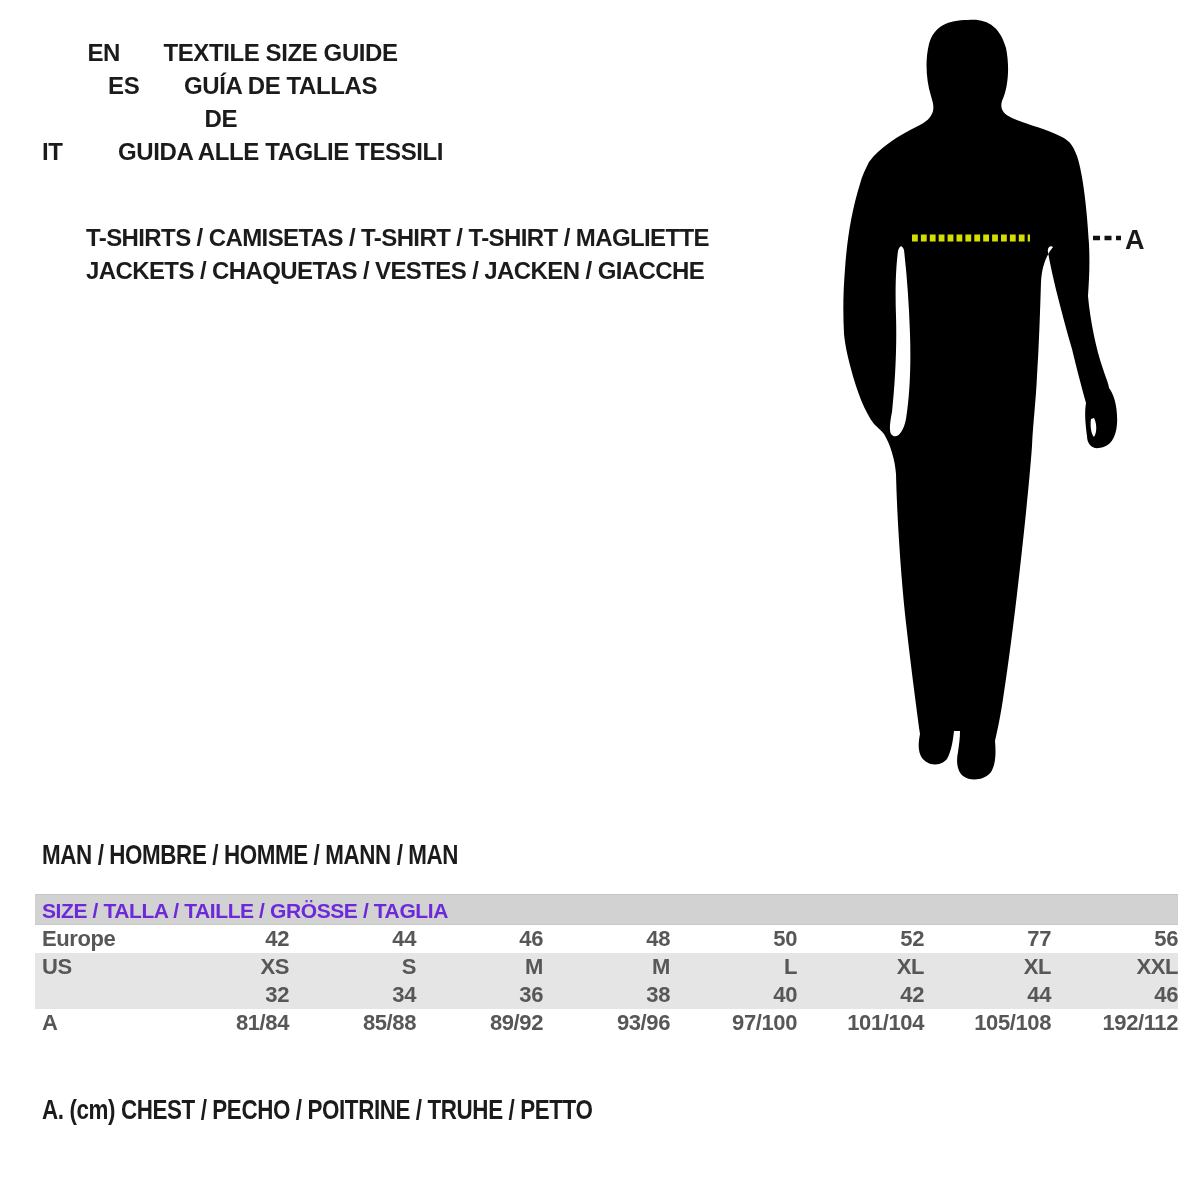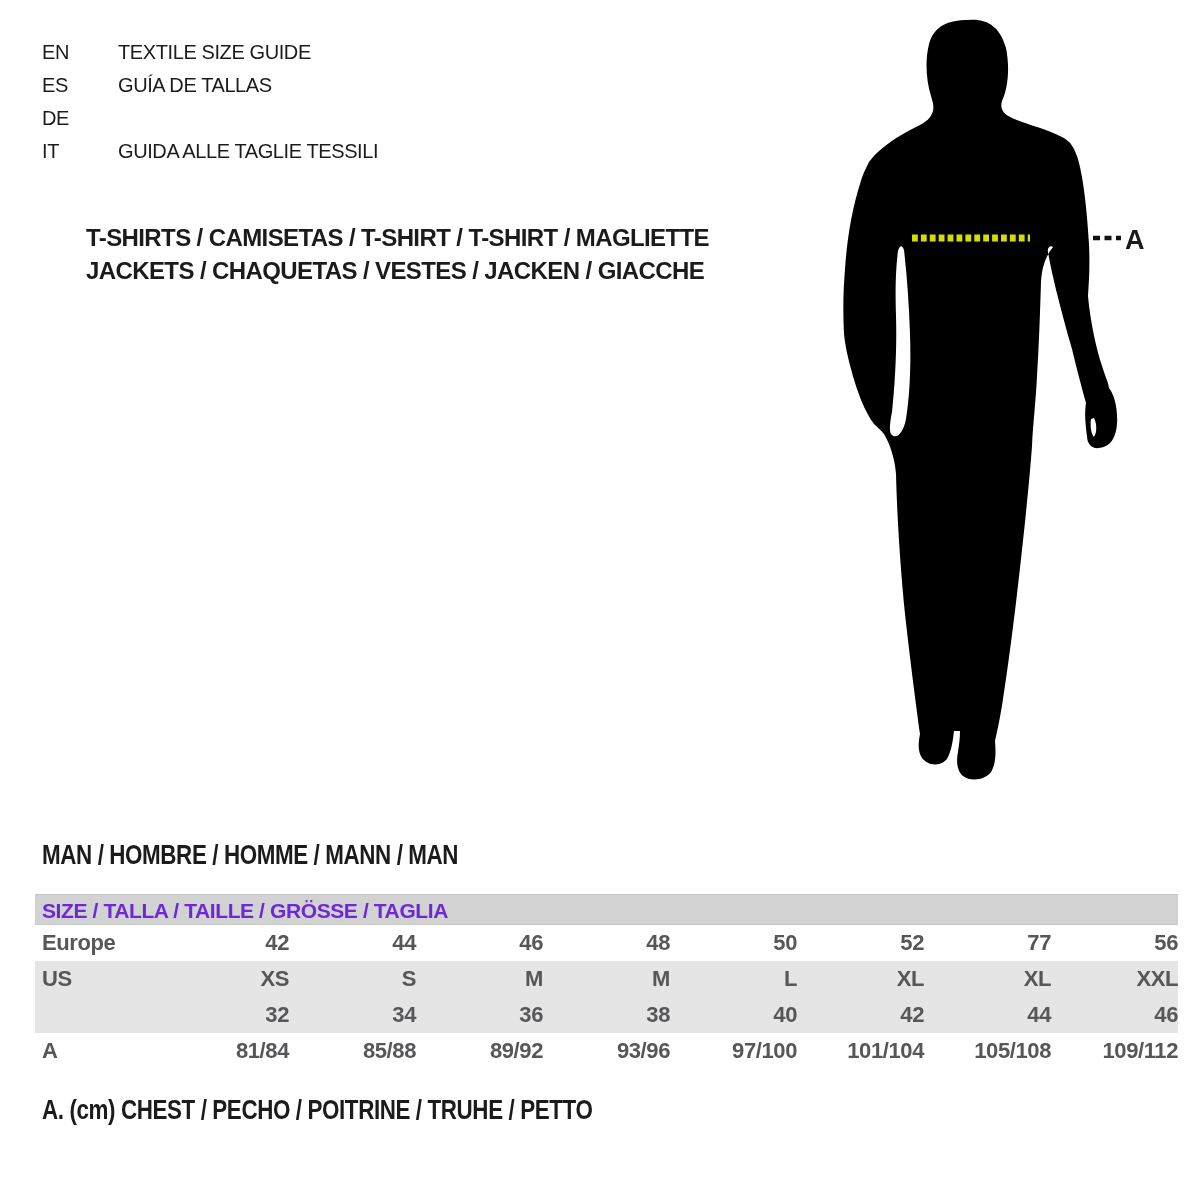--- a/index.html
+++ b/index.html
@@ -5,21 +5,21 @@
   * { margin:0; padding:0; box-sizing:border-box; }
   html,body { background:#ffffff; }
   .canvas {
     position:relative; width:1200px; height:1200px; background:#ffffff;
     font-family:"Liberation Sans", sans-serif; overflow:hidden; color:#1b1b1b;
   }
 
   
   .lang-block { position:absolute; left:42px; top:36px; }
   .lang-row { display:flex; height:33px; line-height:33px;
-              font-size:20px; font-weight:normal; letter-spacing:-0.4px; }
+              font-size:24px; font-weight:bold; letter-spacing:-0.4px;justify-content:center; }
   .lang-code { width:76px; }
 
   
   .categories { position:absolute; left:42px; top:221px;
                 font-size:24px; font-weight:bold; letter-spacing:-0.6px; line-height:33px;margin-left:44px; }
 
   
   .figure-svg { position:absolute; left:840px; top:4px; }
 
   
@@ -27,21 +27,21 @@
                    font-size:28px; font-weight:bold; letter-spacing:-0.5px;
                    transform:scaleX(0.8); transform-origin:left top; white-space:nowrap; }
 
   
   .size-table { position:absolute; left:35px; top:894px; width:1143px; }
   .size-header { height:31px; line-height:31px; background:#d2d2d2;
                  border-top:1px solid #c6c6c6; border-bottom:1px solid #c9c9c9;
                  color:#6d28d9; font-size:21px; font-weight:bold; letter-spacing:-0.4px;
                  padding-left:7px; }
   .t-row { display:grid; grid-template-columns:127px repeat(8, 1fr);
-           height:36px; align-items:center;
+           height:28px; align-items:center;
            font-size:22px; font-weight:bold; letter-spacing:-0.4px; color:#57575a; }
   .t-row.shaded { background:#e5e5e5; }
   .cell { text-align:right; }
   .cell.label { text-align:left; padding-left:7px; }
 
   
   .footnote { position:absolute; left:42px; top:1094px;
               font-size:28px; font-weight:bold; letter-spacing:-0.5px;
               transform:scaleX(0.8); transform-origin:left top; white-space:nowrap; }
 </style>
@@ -182,19 +182,19 @@
 
     <div class="t-row">
       <div class="cell label">A</div>
       <div class="cell">81/84</div>
       <div class="cell">85/88</div>
       <div class="cell">89/92</div>
       <div class="cell">93/96</div>
       <div class="cell">97/100</div>
       <div class="cell">101/104</div>
       <div class="cell">105/108</div>
-      <div class="cell">109/112</div>
+      <div class="cell">192/112</div>
     </div>
   </div>
 
   <div class="footnote">A. (cm) CHEST / PECHO / POITRINE / TRUHE / PETTO</div>
 
 </div>
 
 </body></html>

